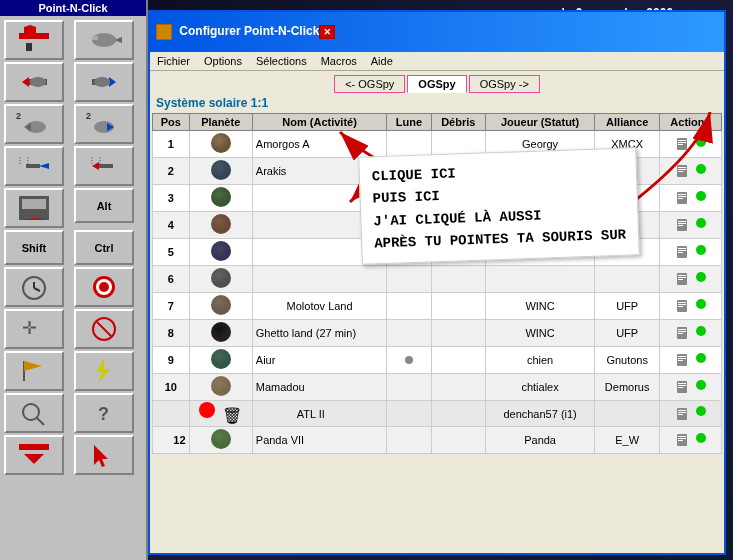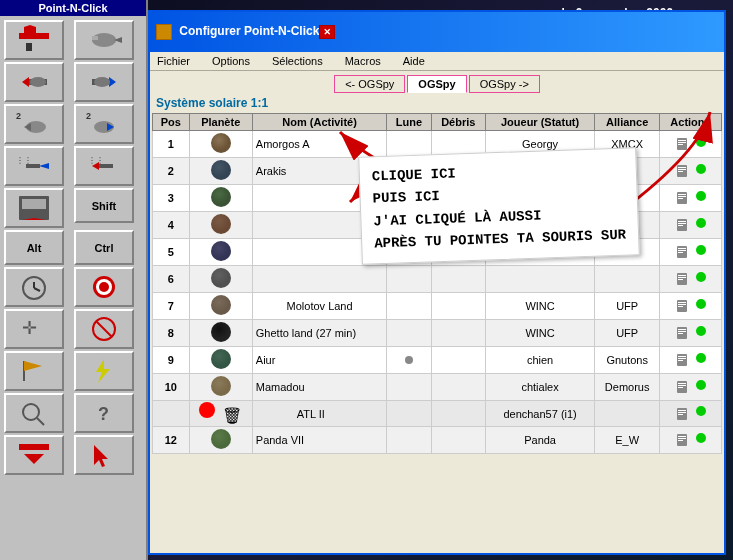--- a/index.html
+++ b/index.html
@@ -135,21 +135,21 @@
       justify-content: center;
       cursor: pointer;
     }
 
     
     .menubar {
       background: #ece9d8;
       border-bottom: 1px solid #aca899;
       padding: 2px 4px;
       display: flex;
-      gap: 16px;
+      gap: 8px;
     }
 
     .menu-item {
       font-size: 11px;
       color: #000;
       cursor: pointer;
       padding: 1px 3px;
     }
 
     
@@ -362,25 +362,25 @@
     </div>
 
     <div class="pnc-btn">
       <svg width="40" height="30">
         <rect x="5" y="3" width="30" height="24" fill="#555" rx="1"></rect>
         <rect x="8" y="6" width="24" height="10" fill="#aaa"></rect>
         <polygon points="20,25 8,27 32,27" fill="#cc0000"></polygon>
       </svg>
     </div>
     <div class="label-btn">
+      <span>Alt</span>
+    </div>
+
+    <div class="label-btn">
       <span>Shift</span>
-    </div>
-
-    <div class="label-btn">
-      <span>Alt</span>
     </div>
     <div class="label-btn">
       <span>Ctrl</span>
     </div>
 
     <div class="pnc-btn">
       <svg width="40" height="30">
         <circle cx="20" cy="16" r="11" fill="none" stroke="#555" stroke-width="2"></circle>
         <line x1="20" y1="10" x2="20" y2="16" stroke="#333" stroke-width="2"></line>
         <line x1="20" y1="16" x2="26" y2="19" stroke="#333" stroke-width="2"></line>
@@ -760,21 +760,21 @@
     <svg width="14" height="14" style="vertical-align:middle;cursor:pointer">
       <rect x="2" y="1" width="10" height="12" fill="#888" rx="1"></rect>
       <rect x="3" y="3" width="8" height="1" fill="white"></rect>
       <rect x="3" y="5" width="8" height="1" fill="white"></rect>
       <rect x="3" y="7" width="5" height="1" fill="white"></rect>
     </svg>
     <span class="green-dot" style="margin-left:3px"></span>
   </td>
           </tr>
           <tr>
-            <td style="font-weight: bold;">12</td>
+            <td style="font-weight: bold; text-align: right;">12</td>
             <td><svg width="22" height="22">
                 <defs>
                   <radialGradient id="pg11" cx="40%" cy="35%">
                     <stop offset="0%" stop-color="#5a7a4a"></stop>
                     <stop offset="100%" stop-color="#4a6a3a"></stop>
                   </radialGradient>
                 </defs>
                 <circle cx="11" cy="11" r="10" fill="url(#pg11)"></circle>
               </svg></td>
             <td style="text-align: left;">Panda VII</td>

